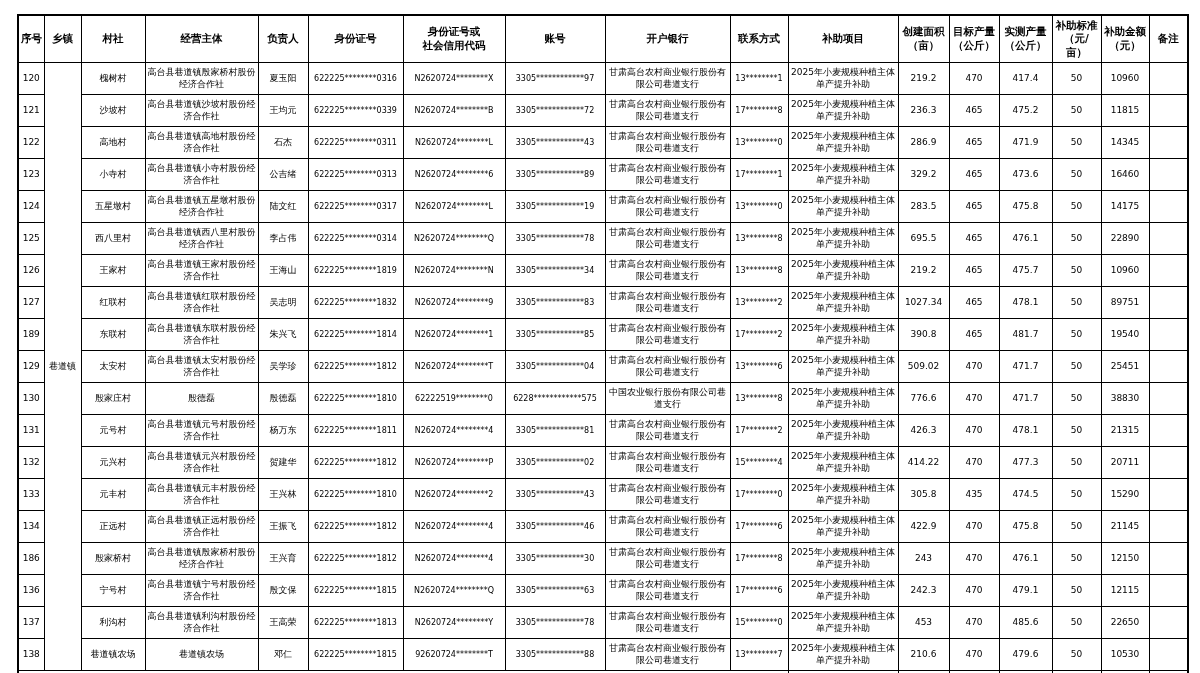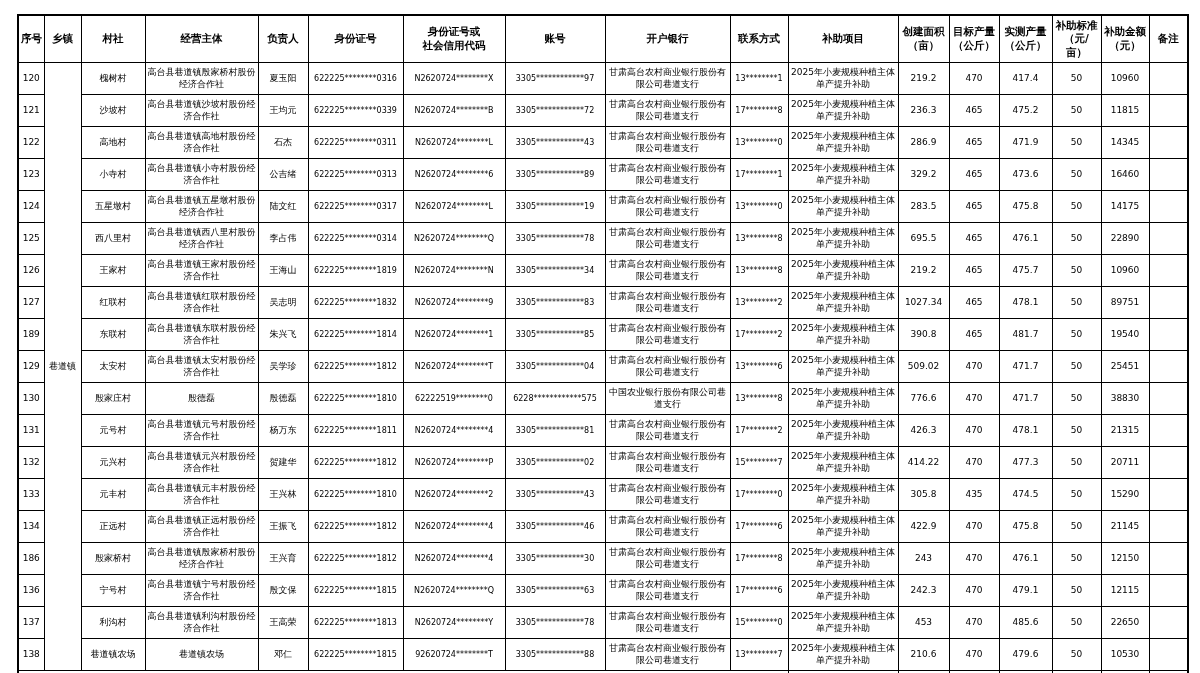--- a/index.html
+++ b/index.html
@@ -303,21 +303,21 @@
       </tr>
       <tr>
         <td class="cjk">132</td>
         <td class="cjk">元兴村</td>
         <td class="cjk">高台县巷道镇元兴村股份经济合作社</td>
         <td class="cjk">贺建华</td>
         <td class="num">622225********1812</td>
         <td class="num">N2620724********P</td>
         <td class="num">3305************02</td>
         <td class="cjk">甘肃高台农村商业银行股份有限公司巷道支行</td>
-        <td class="num">15********7</td>
+        <td class="num">15********4</td>
         <td class="cjk">2025年小麦规模种植主体单产提升补助</td>
         <td class="cjk">414.22</td>
         <td class="cjk">470</td>
         <td class="cjk">477.3</td>
         <td class="cjk">50</td>
         <td class="cjk">20711</td>
         <td class="cjk"></td>
       </tr>
       <tr>
         <td class="cjk">133</td>

